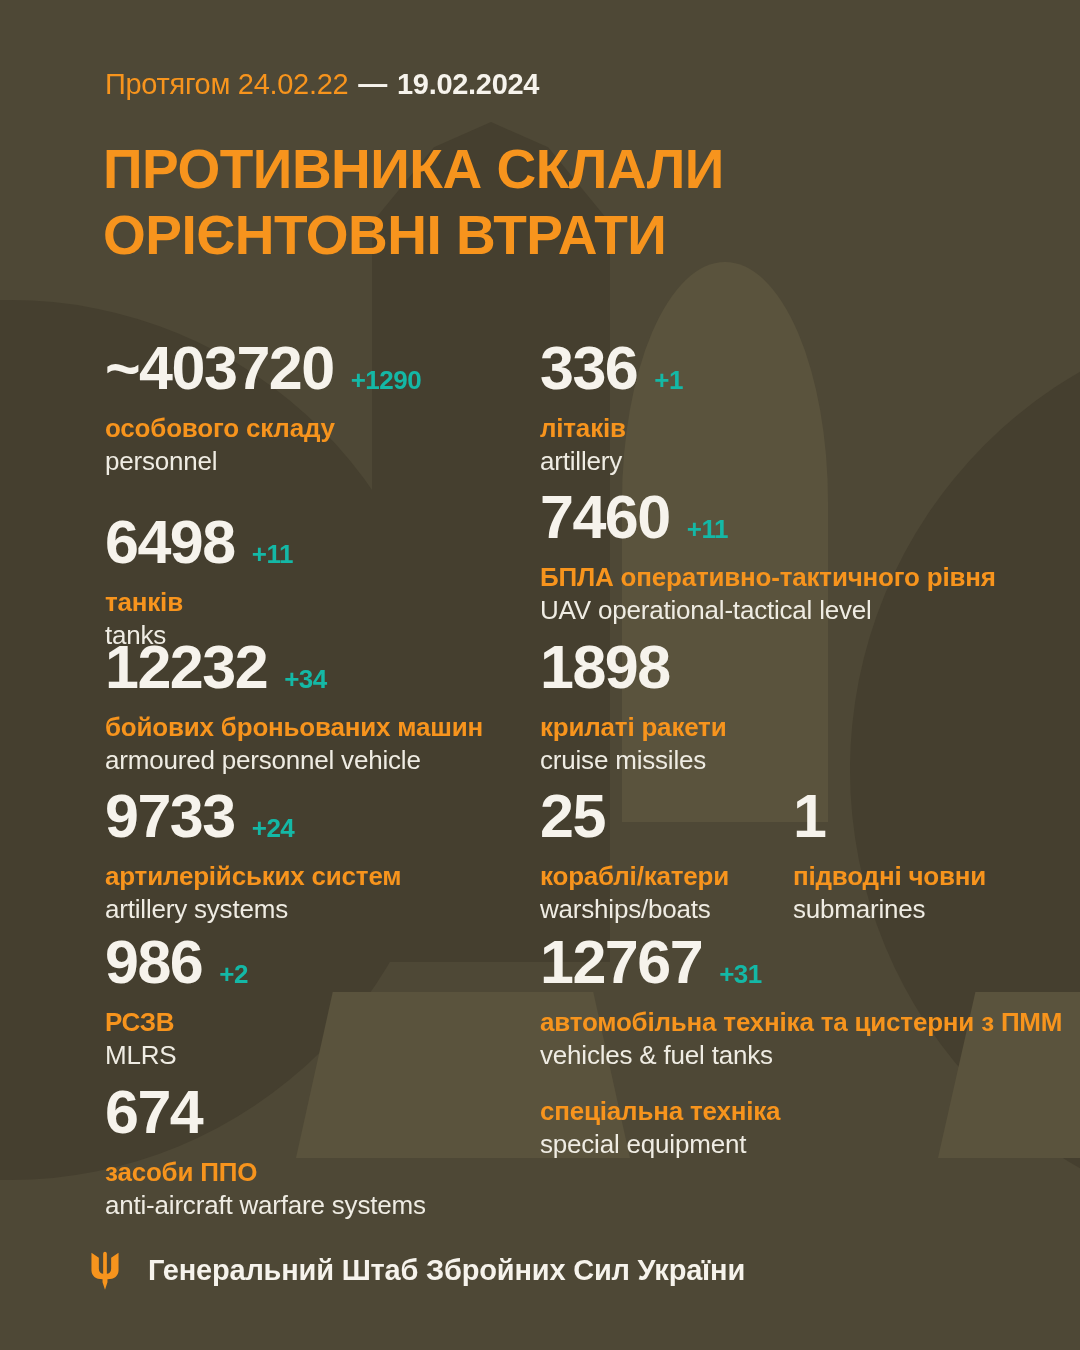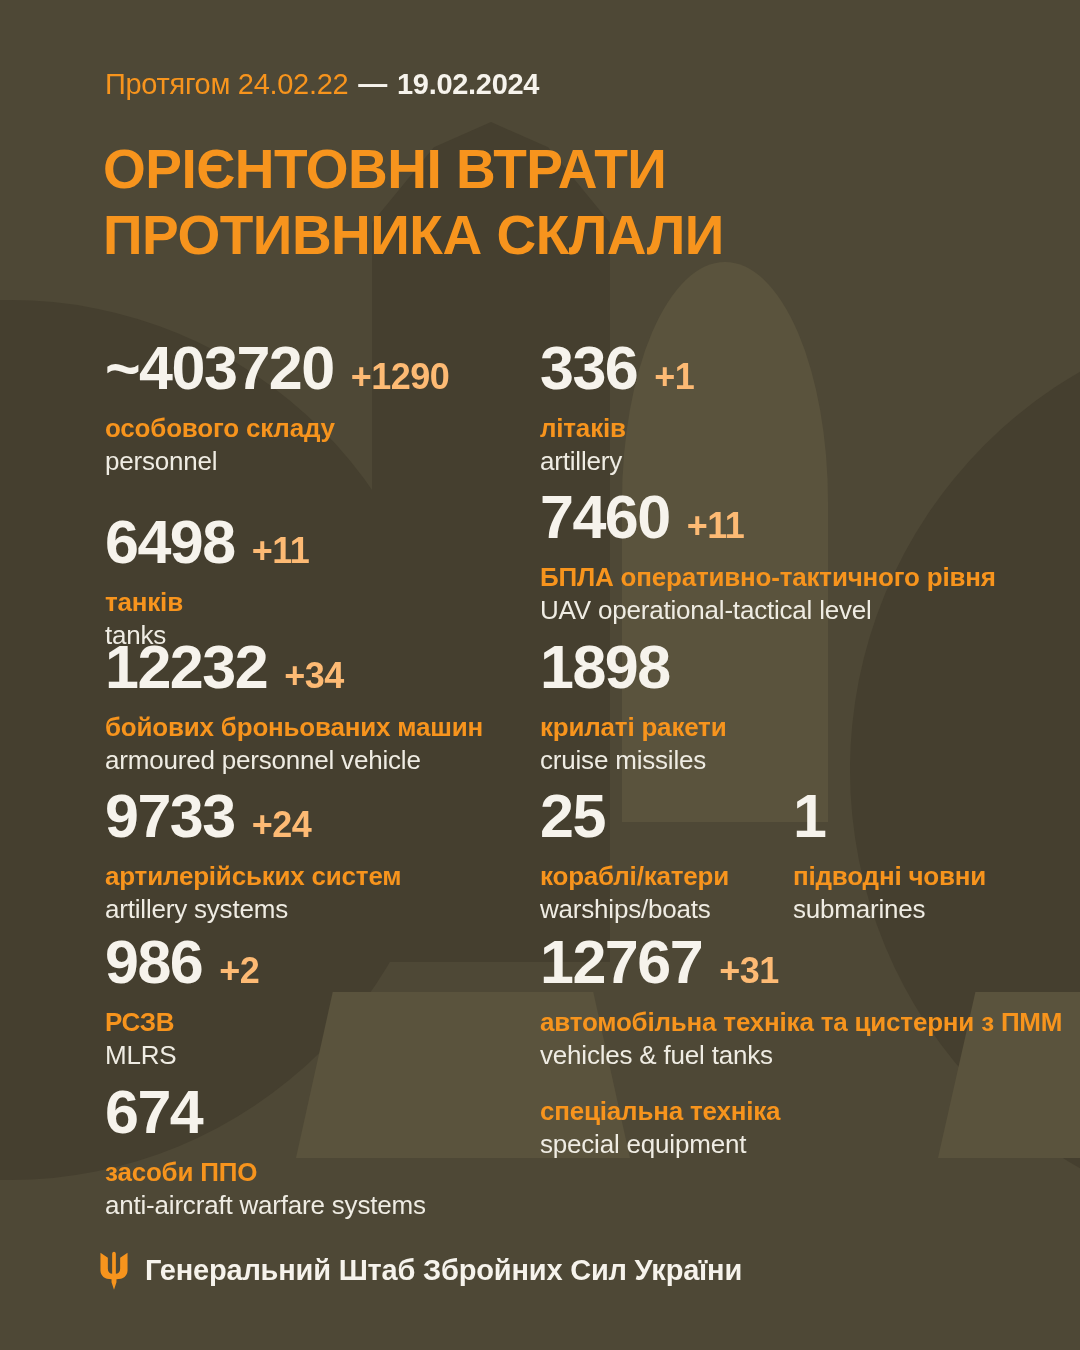--- a/index.html
+++ b/index.html
@@ -35,26 +35,26 @@
   .header .dash,.header .date{color:#F6F3EC;font-weight:700;}
 
   
   .title{position:absolute;left:103px;top:136px;color:#F7941D;font-weight:700;
     font-size:55px;line-height:66px;letter-spacing:-0.5px;}
 
   
   .stat{position:absolute;}
   .num-row{display:flex;align-items:baseline;gap:17px;}
   .num{font-size:61px;font-weight:700;color:#F6F3EC;letter-spacing:-1.5px;line-height:1;}
-  .delta{font-size:36px;font-weight:700;color:#fdba74;letter-spacing:-0.5px;}
+  .delta{font-size:26px;font-weight:700;color:#14b8a6;letter-spacing:-0.5px;}
   .lbl-ua{margin-top:13px;font-size:26px;font-weight:700;color:#F7941D;line-height:33px;white-space:nowrap;letter-spacing:-0.2px;}
   .lbl-en{font-size:26px;font-weight:400;color:#EFECE3;line-height:33px;white-space:nowrap;letter-spacing:-0.2px;}
 
   
-  .footer{position:absolute;left:98px;top:1246px;display:flex;align-items:center;gap:15px;}
+  .footer{position:absolute;left:89px;top:1246px;display:flex;align-items:center;gap:27px;}
   .footer .org{font-size:29px;font-weight:700;color:#F6F3EC;letter-spacing:-0.2px;}
   .tryzub{display:block;}
 </style>
 </head>
 <body>
 
 <div class="poster">
 
   <div class="wm wm-dark wm-circle-left"></div>
   <div class="wm wm-dark wm-circle-right"></div>
@@ -63,22 +63,22 @@
   <div class="wm wm-light wm-trap-center"></div>
   <div class="wm wm-light wm-trap-right"></div>
 
   <div class="header">
     <span class="prefix">Протягом 24.02.22</span>
     <span class="dash">—</span>
     <span class="date">19.02.2024</span>
   </div>
 
   <div class="title">
+    <div>ПРОТИВНИКА СКЛАЛИ</div>
     <div>ОРІЄНТОВНІ ВТРАТИ</div>
-    <div>ПРОТИВНИКА СКЛАЛИ</div>
   </div>
 
   <div class="stat" style="left:105px;top:338px">
     <div class="num-row">
         <span class="num">~403720</span>
         <span class="delta">+1290</span>
       </div>
     <div class="lbl-ua">особового складу</div>
     <div class="lbl-en">personnel</div>
   </div>

